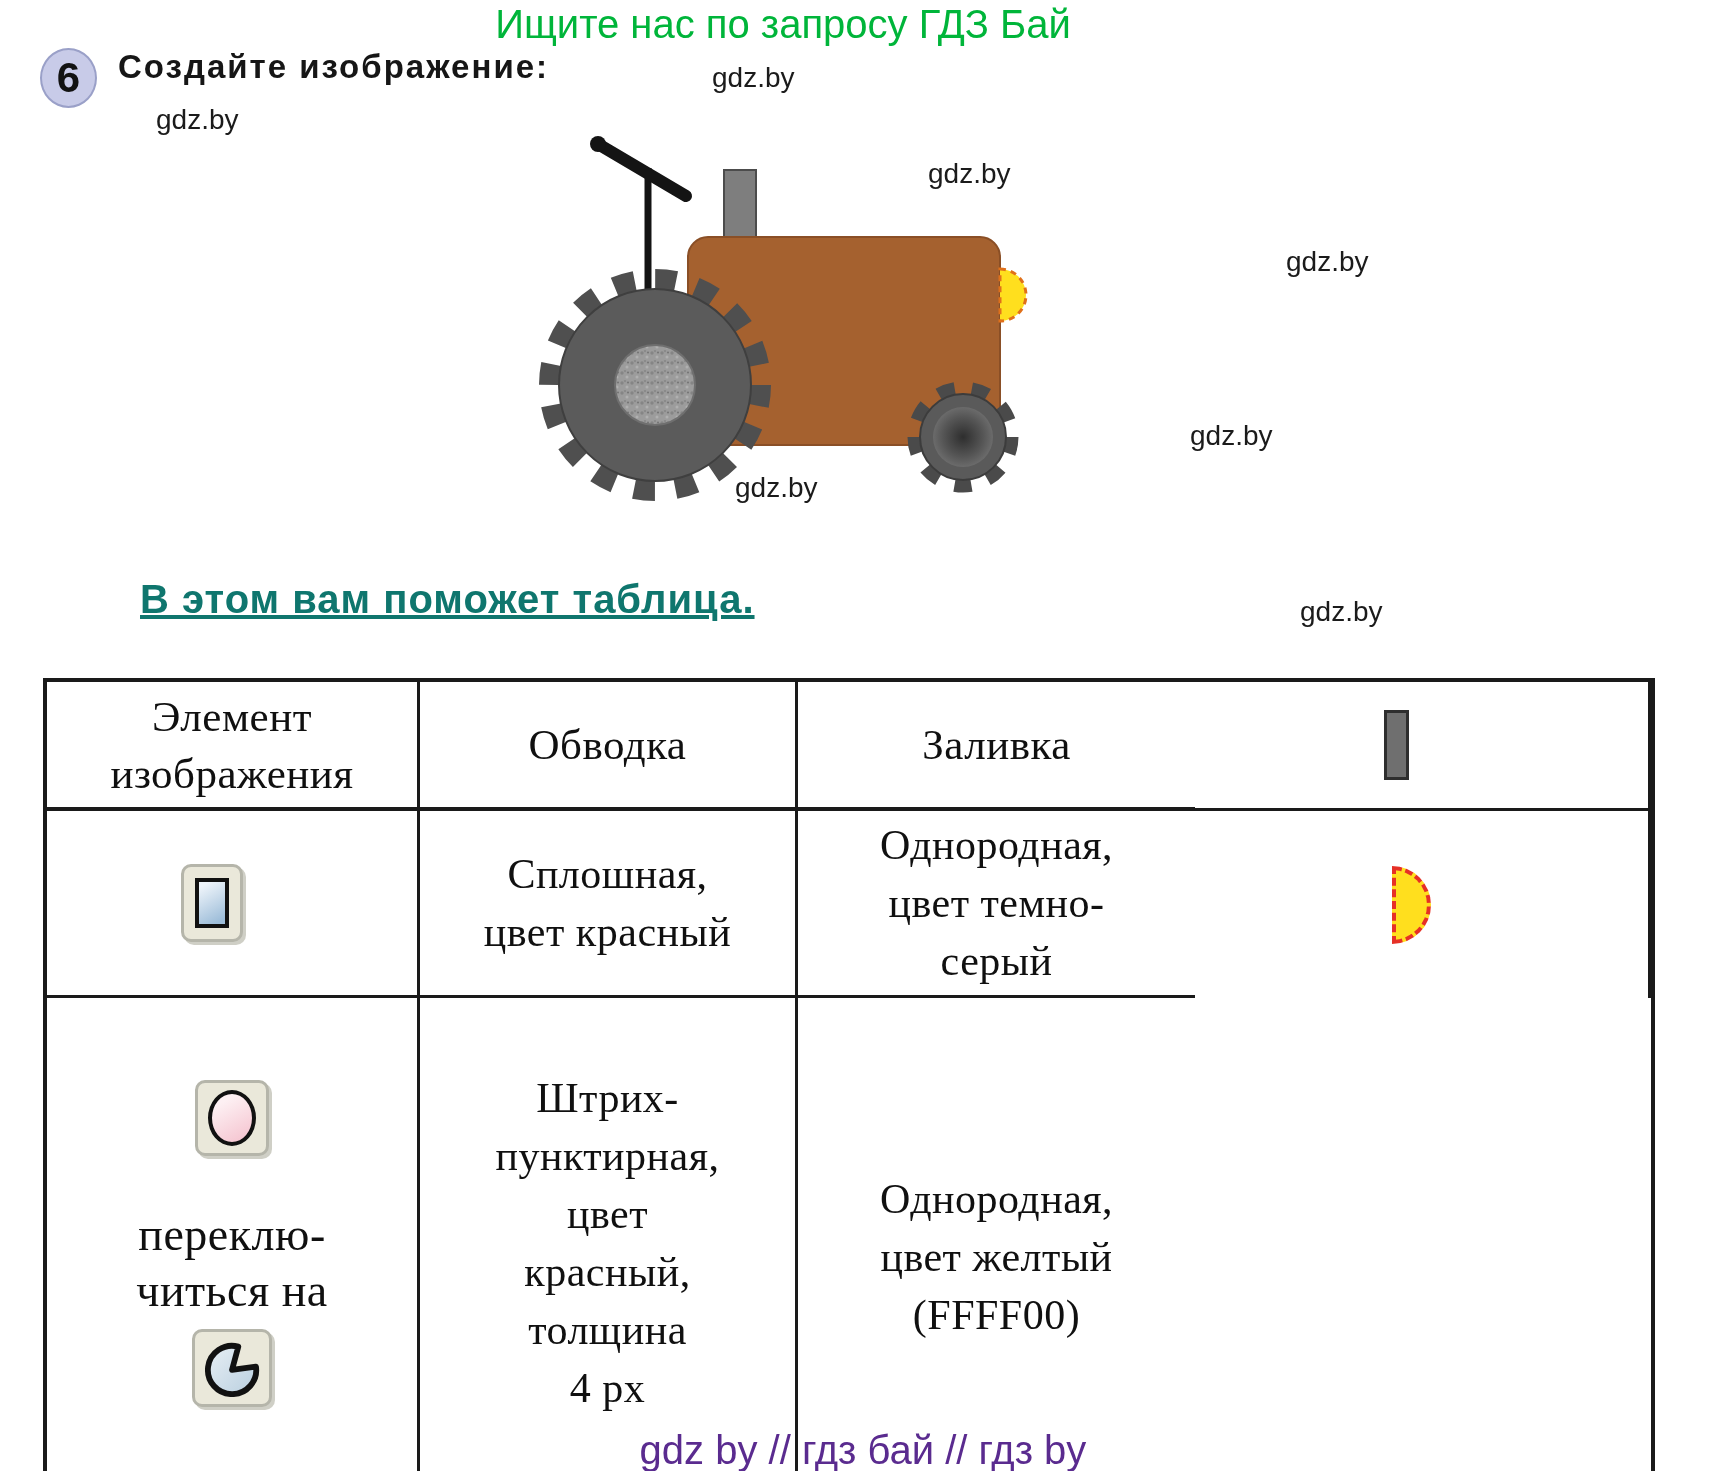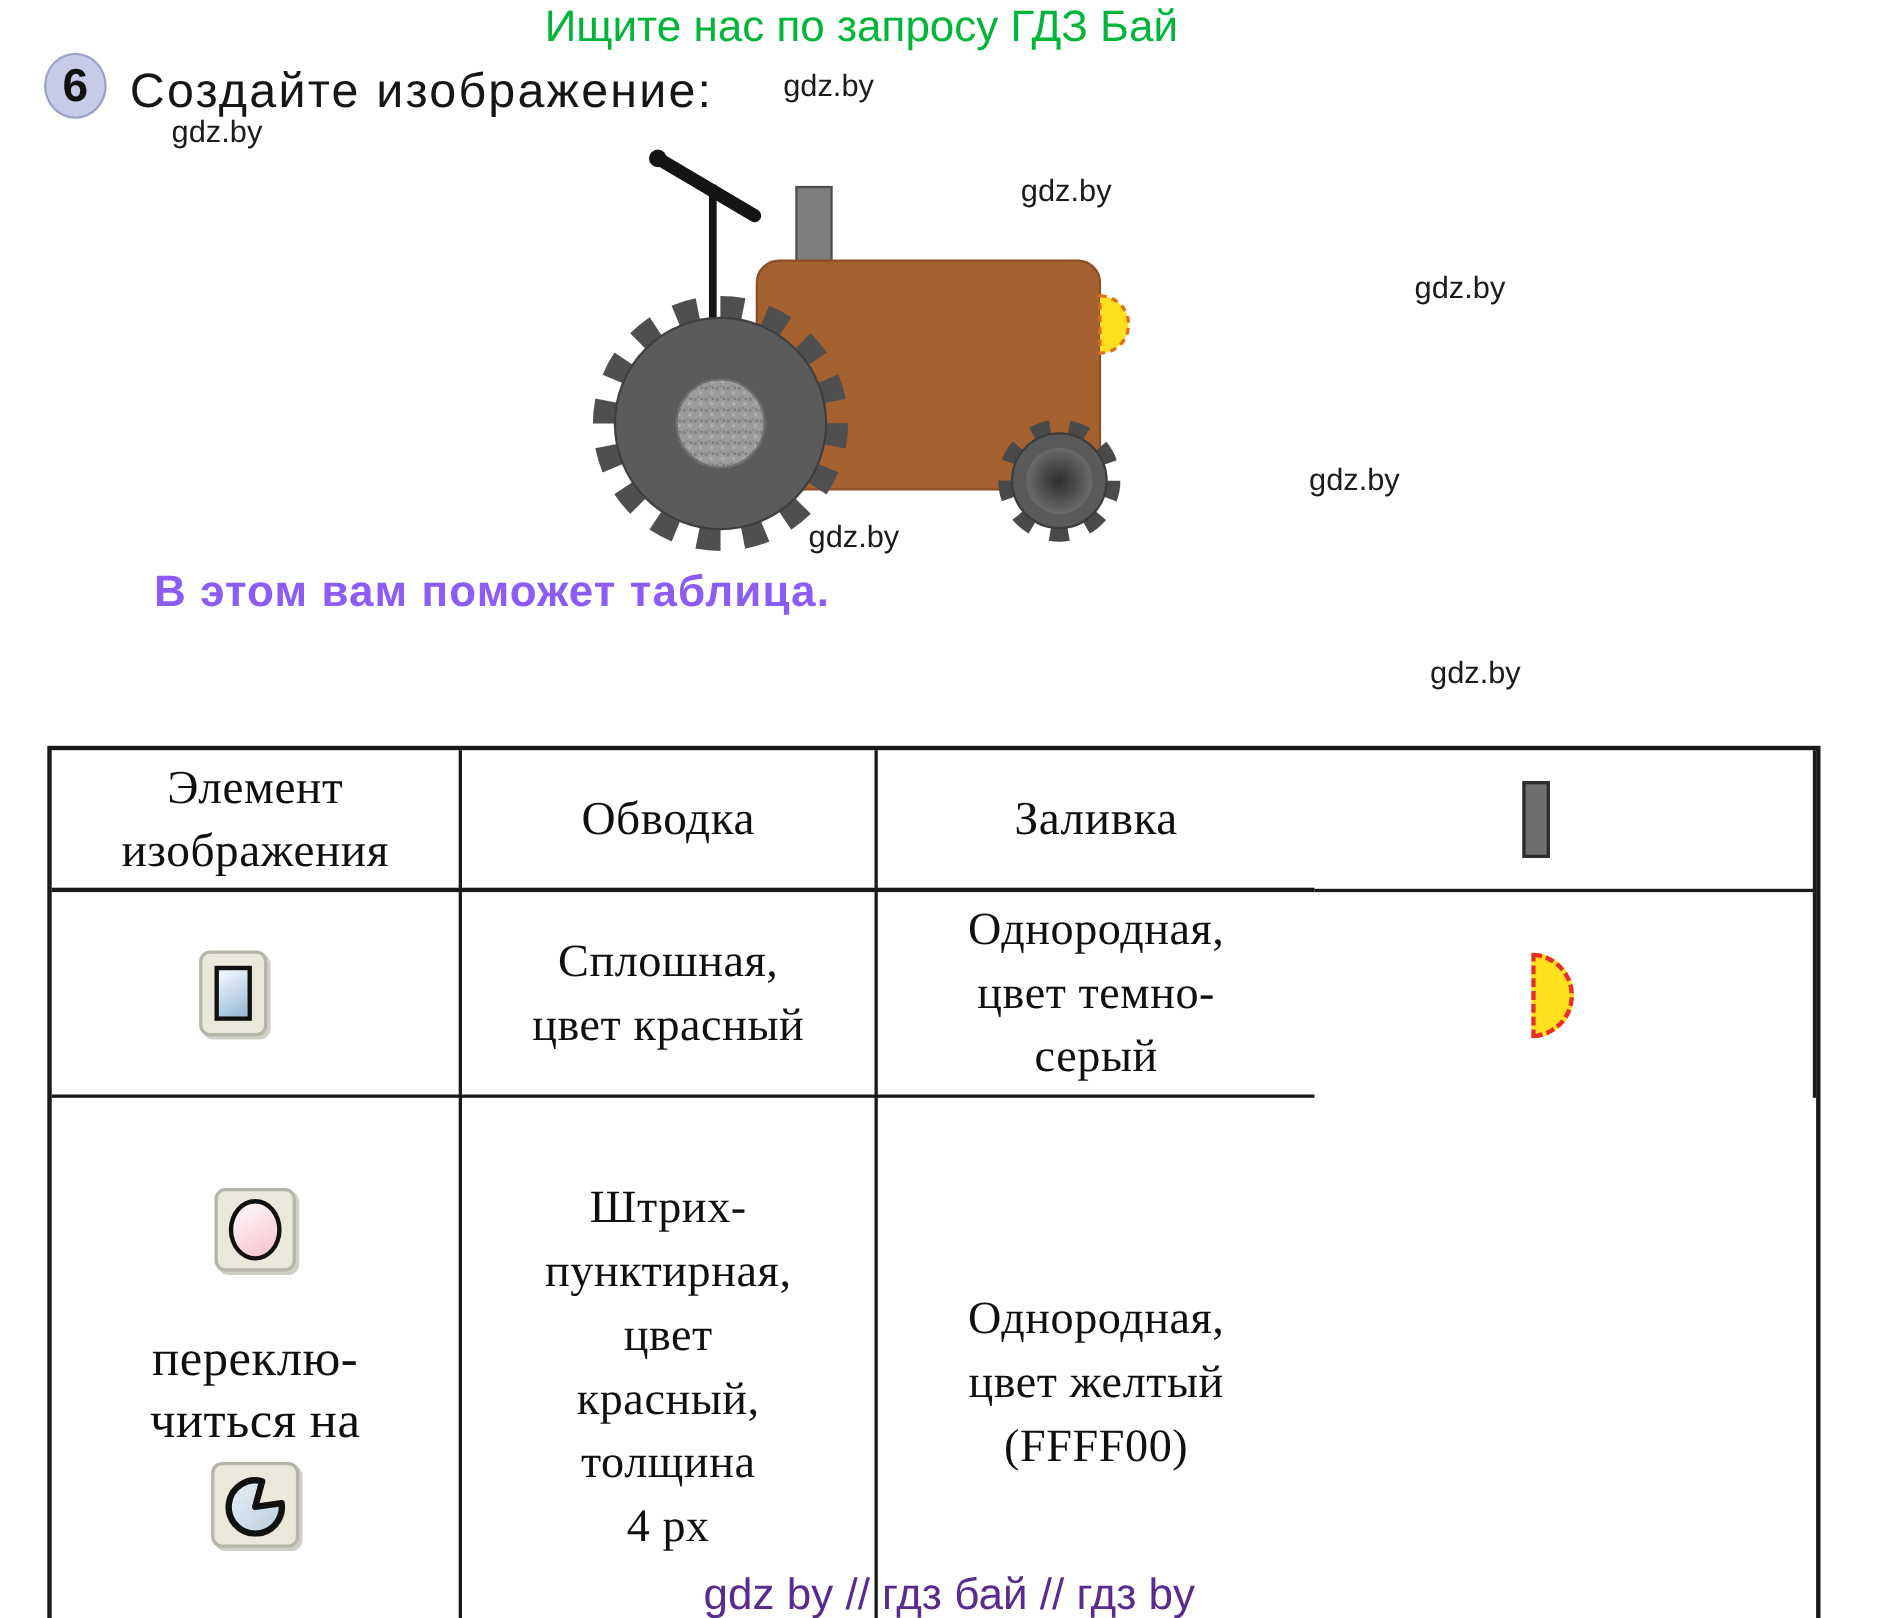--- a/index.html
+++ b/index.html
@@ -17,26 +17,26 @@
     font-size:40px;font-weight:500;color:#00b53a;
   }
   .badge{
     position:absolute;left:40px;top:48px;width:57px;height:60px;
     background:#c8cbe8;border:2px solid #9aa0c8;border-radius:50%;
     display:flex;align-items:center;justify-content:center;
     font-size:42px;font-weight:bold;color:#121212;
     box-sizing:border-box;
   }
   .title{
-    position:absolute;left:118px;top:58px;margin:0;
-    font-size:44px;font-weight:normal;color:#161616;letter-spacing:2px;
+    position:absolute;left:118px;top:48px;margin:0;
+    font-size:33px;font-weight:bold;color:#161616;letter-spacing:2px;
   }
   .helper{
-    position:absolute;left:140px;top:516px;
-    font-size:40px;font-weight:bold;color:#8b5cf6;letter-spacing:1px;
+    position:absolute;left:140px;top:577px;
+    font-size:40px;font-weight:bold;color:#0f766e;letter-spacing:1px;text-decoration:underline;
   }
   
   .wm{
     position:absolute;font-size:28px;color:#1b1b1b;white-space:nowrap;
   }
   .wm1{left:712px;top:62px;}
   .wm2{left:156px;top:104px;}
   .wm3{left:928px;top:158px;}
   .wm4{left:1286px;top:246px;}
   .wm5{left:1190px;top:420px;}

